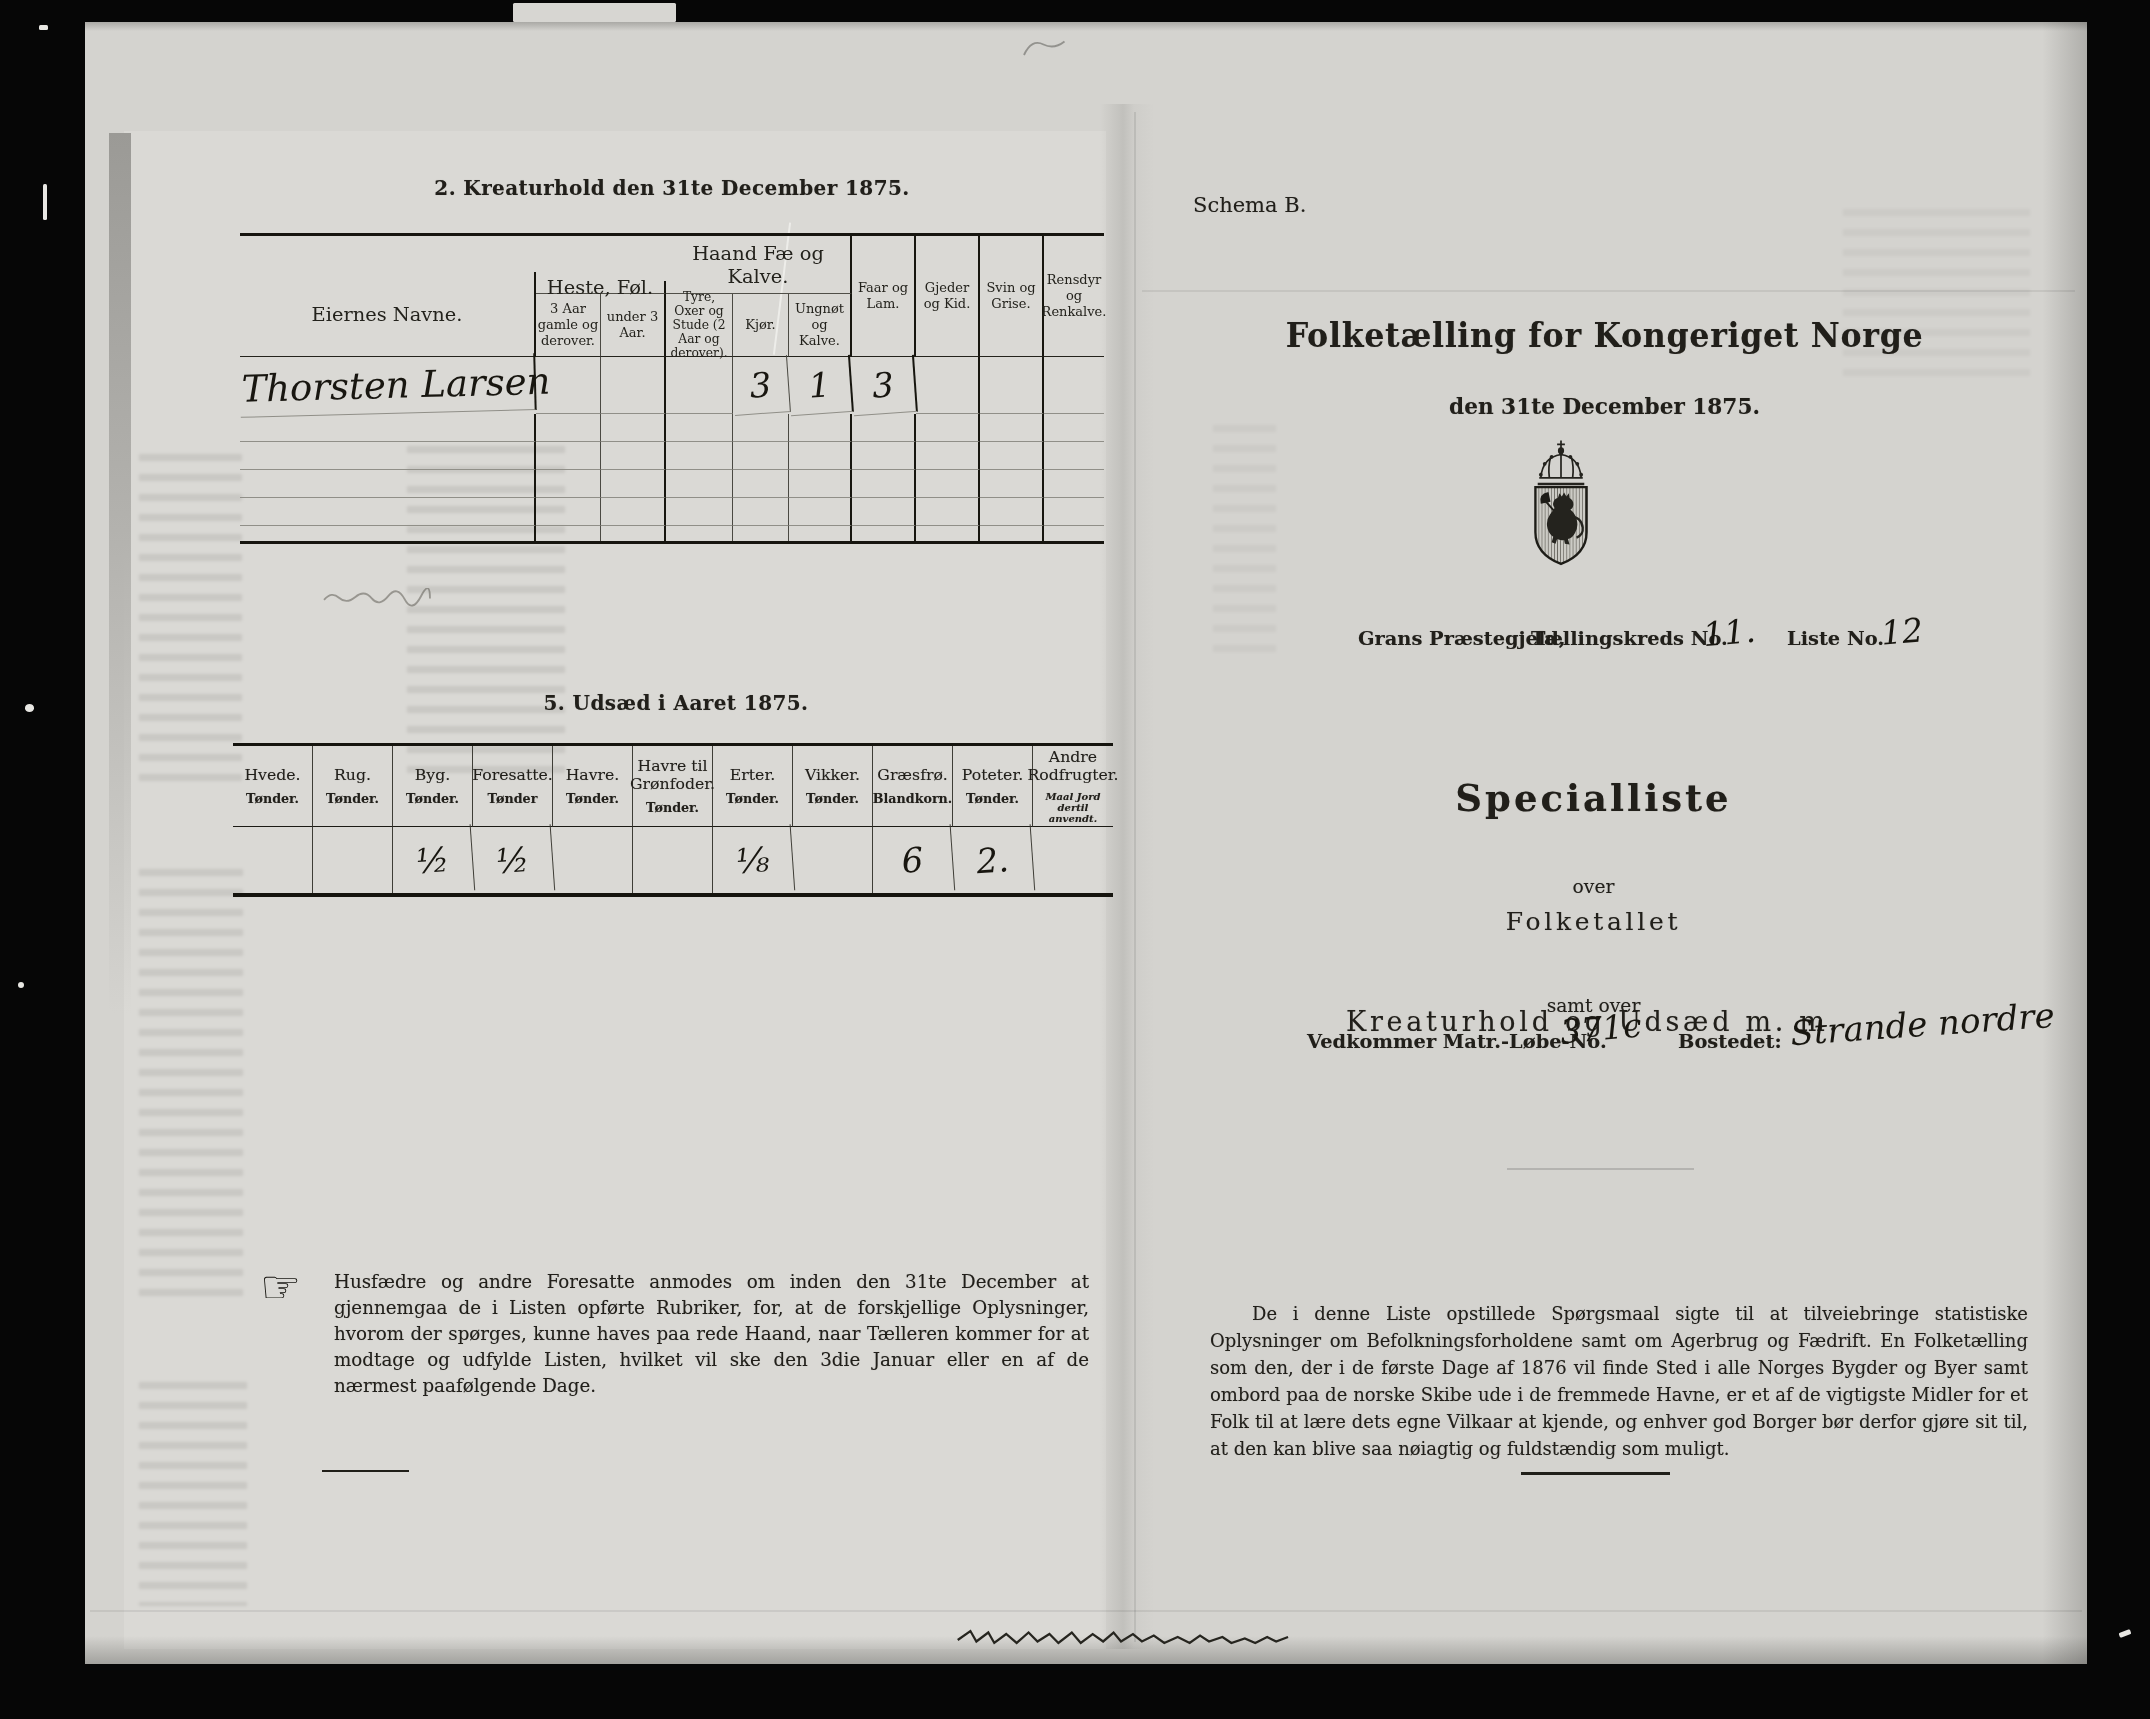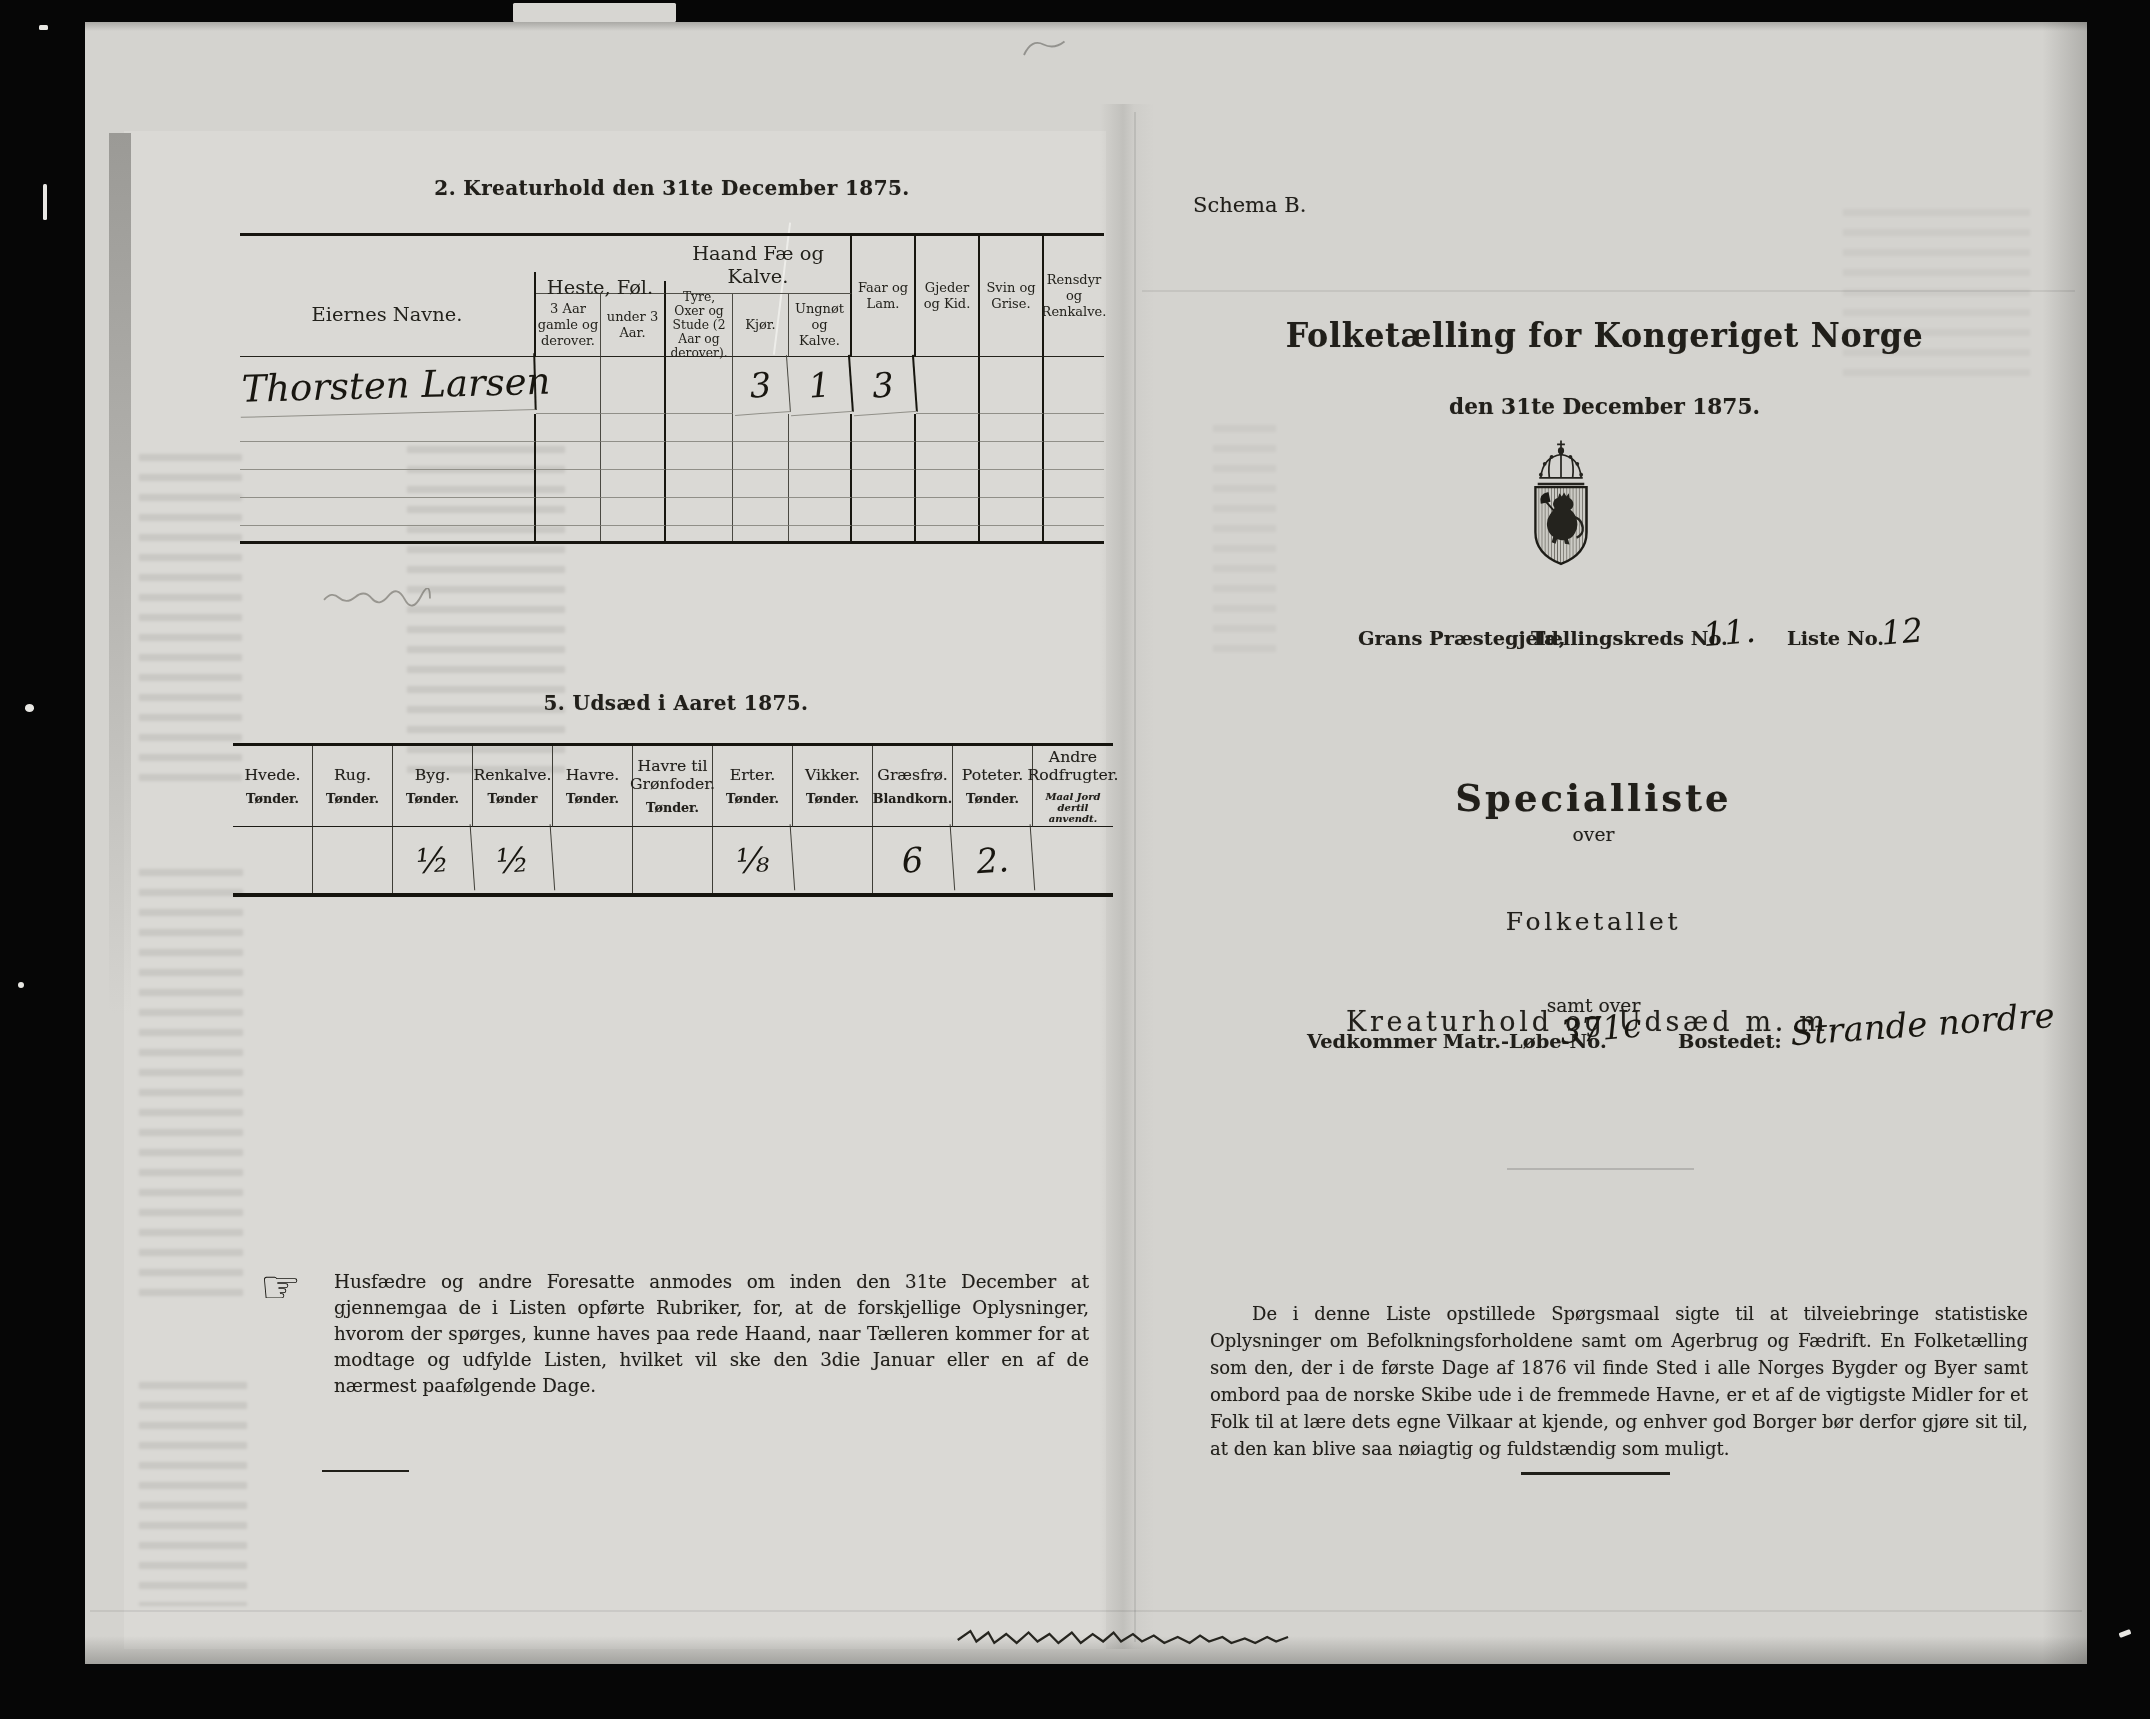--- a/index.html
+++ b/index.html
@@ -197,21 +197,21 @@
     </div>
   <div class="hc">
       <div class="name print">Rug.</div>
       <div class="unit print">Tønder.</div>
     </div>
   <div class="hc">
       <div class="name print">Byg.</div>
       <div class="unit print">Tønder.</div>
     </div>
   <div class="hc">
-      <div class="name print">Renkalve.</div>
+      <div class="name print">Foresatte.</div>
       <div class="unit print">Tønder</div>
     </div>
   <div class="hc">
       <div class="name print">Havre.</div>
       <div class="unit print">Tønder.</div>
     </div>
   <div class="hc">
       <div class="name print">Havre til Grønfoder.</div>
       <div class="unit print">Tønder.</div>
     </div>
@@ -292,21 +292,21 @@
   <path d="M62,100 q14,0 16,14 q1,10 -8,13" stroke="#24231e" stroke-width="3" fill="none"></path>
 </svg>
 
 <div class="abs print dline" style="left:1358px;top:627px;">Grans Præstegjeld,</div>
 <div class="abs print dline" style="left:1531px;top:627px;">Tællingskreds No.</div>
 <div class="abs hw hw-md" style="left:1703px;top:613px;">11.</div>
 <div class="abs print dline" style="left:1787px;top:627px;">Liste No.</div>
 <div class="abs hw hw-md" style="left:1881px;top:612px;">12</div>
 
 <div class="abs print rp-center special" style="top:776px;left:1153px;">Specialliste</div>
-<div class="abs print rp-center over" style="top:824px;left:1153px;">over</div>
+<div class="abs print rp-center over" style="top:876px;left:1153px;">over</div>
 <div class="abs print rp-center folket" style="top:907px;left:1153px;">Folketallet</div>
 <div class="abs print rp-center samt" style="top:995px;left:1153px;">samt over</div>
 <div class="abs print rp-center kreat" style="top:1006px;left:1153px;">Kreaturhold og Udsæd m. m.</div>
 
 <div class="abs print dline" style="left:1307px;top:1030px;">Vedkommer Matr.-Løbe-No.</div>
 <div class="abs hw hw-md" style="left:1560px;top:1009px;">371c</div>
 <div class="abs print dline" style="left:1678px;top:1030px;">Bostedet:</div>
 <div class="abs hw hw-lg" style="left:1790px;top:1004px;">Strande nordre</div>
 
 <div class="abs" style="left:1507px;top:1168px;width:187px;height:1.5px;background:rgba(0,0,0,.15);"></div>

